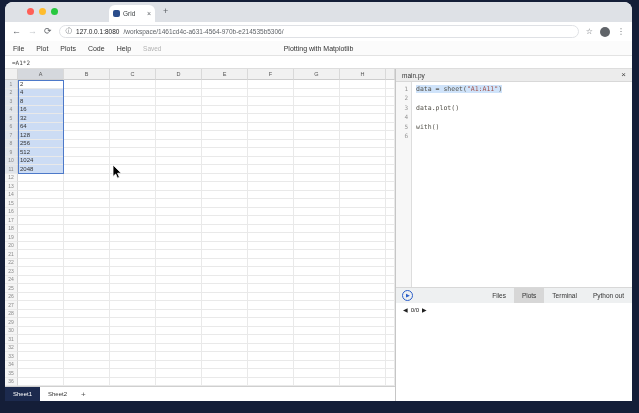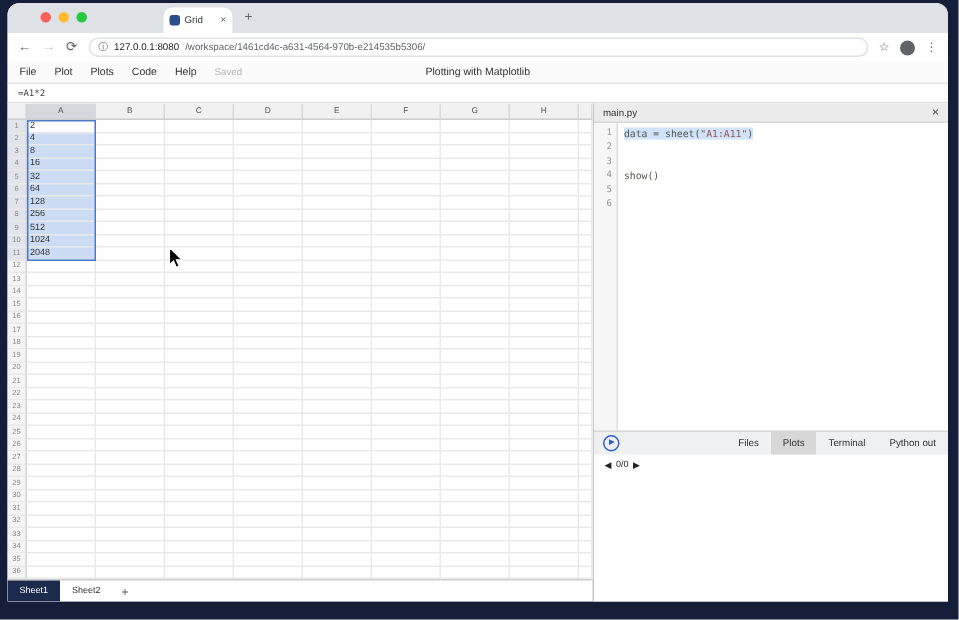--- a/index.html
+++ b/index.html
@@ -635,22 +635,23 @@
             <div class="gutnum">1</div>
             <div class="gutnum">2</div>
             <div class="gutnum">3</div>
             <div class="gutnum">4</div>
             <div class="gutnum">5</div>
             <div class="gutnum">6</div>
           </div>
         <div class="lines">
             <div class="cline"><span class="hl">data = sheet(<span class="str">"A1:A11"</span>)</span></div>
             <div class="cline"><span></span></div>
+            <div class="cline"><span>data.plot()</span></div>
             <div class="cline"><span></span></div>
-            <div class="cline"><span>show()</span></div>
+            <div class="cline"><span>with()</span></div>
             <div class="cline"><span></span></div>
           </div>
       </div>
       <div class="panel-toolbar">
         <div class="runbtn">▶</div>
         <div class="panel-tabs">
             <div class="ptab">Files</div>
             <div class="ptab active">Plots</div>
             <div class="ptab">Terminal</div>
             <div class="ptab">Python out</div>

